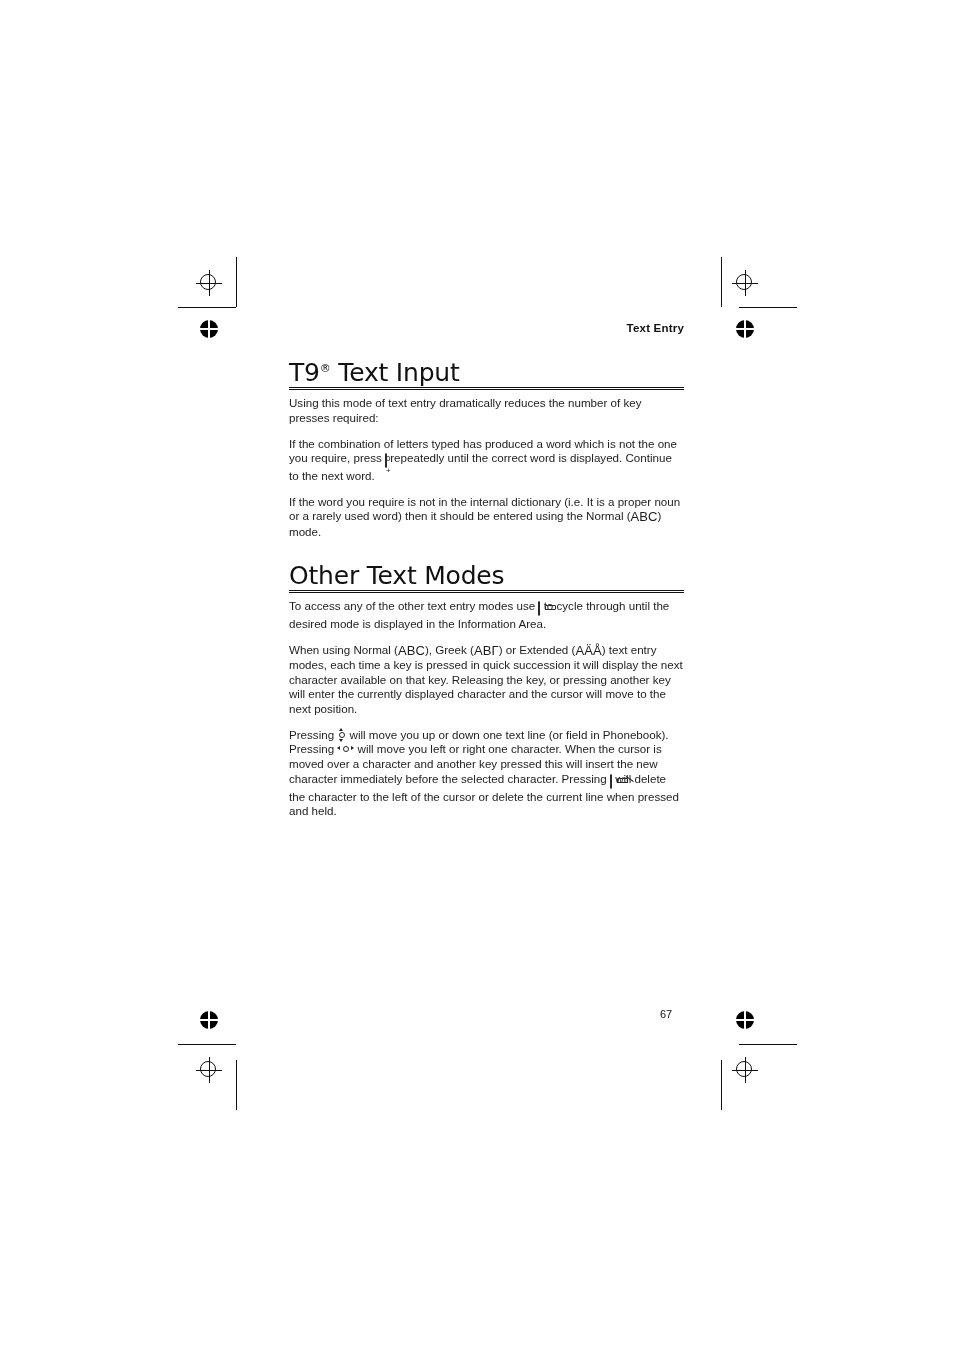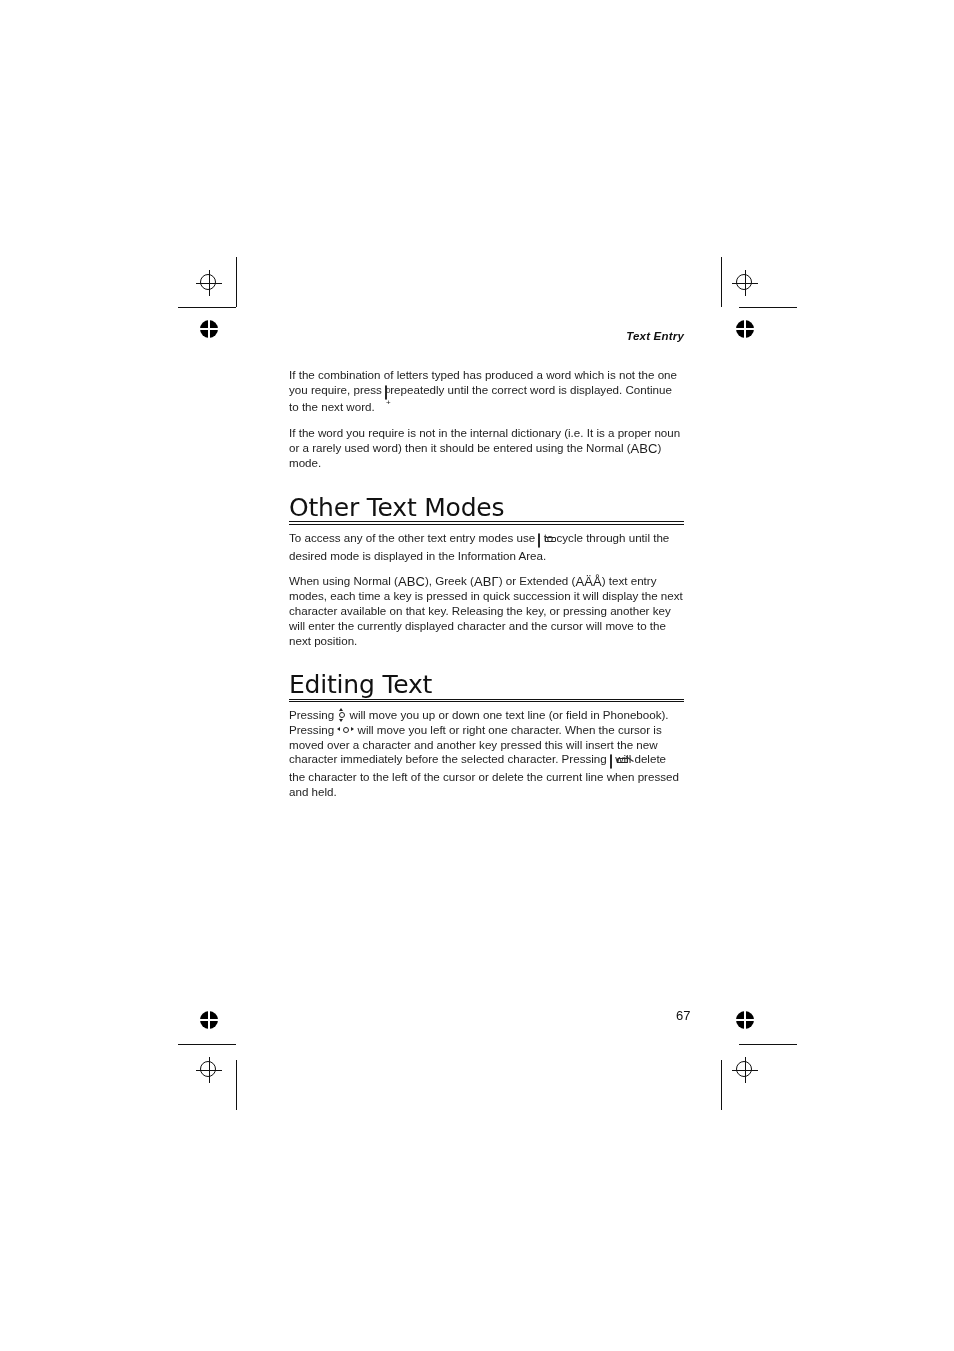--- a/index.html
+++ b/index.html
@@ -75,22 +75,21 @@
     top: 318px;
     width: 395px;
   }
 
   .running-head {
     text-align: right;
     font-size: 11.5px;
     font-weight: bold;
     letter-spacing: 0.2px;
     color: #111;
-    margin: 12px 0 26px 0;
-    font-style: italic;
+    margin: 4px 0 26px 0;
   }
 
   h1.section {
     font-family: "DejaVu Sans", sans-serif;
     font-weight: 400;
     font-size: 25px;
     line-height: 1.02;
     margin: 0;
     color: #111;
     letter-spacing: -0.2px;
@@ -240,23 +239,23 @@
     position: absolute;
     right: 0; top: 2px;
     width: 0; height: 0;
     border-top: 2.5px solid transparent;
     border-bottom: 2.5px solid transparent;
     border-left: 3.5px solid #222;
   }
 
   .page-number {
     position: absolute;
-    left: 676px;
+    left: 660px;
     top: 1008px;
-    font-size: 13px;
+    font-size: 11px;
     color: #111;
   }
 </style>
 </head>
 <body>
 
 <div class="reg-crosshair" style="left:196px; top:270px;">
   <span class="circ"></span>
     <span class="vl"></span>
     <span class="hl"></span>
@@ -301,42 +300,43 @@
   <span class="circ"></span>
     <span class="vl"></span>
     <span class="hl"></span>
 </div>
 <div class="crop-line" style="left:721px; top:1060px; width:1px; height:50px;"></div>
 
 <div class="content">
 
   <div class="running-head">Text Entry</div>
 
-
+  <div class="head-block">
+    <div class="head-wrap">
+      <h1 class="section"><span>T9</span><span class="reg-sup">®</span><span> Text Input</span></h1>
+      <div class="head-rule"></div>
+    </div>
+  </div>
+
+  <p class="body">Using this mode of text entry dramatically reduces the number of key presses required:</p>
 
 
   <p class="body"><span>If the combination of letters typed has produced a word which is not the one you require, press </span><span class="key-icon"><span class="key-pill zero"><span class="lbl">0 +</span></span></span><span> repeatedly until the correct word is displayed. Continue to the next word.</span></p>
 
   <p class="body"><span>If the word you require is not in the internal dictionary (i.e. It is a proper noun or a rarely used word) then it should be entered using the Normal (</span><span class="smallcap">ABC</span><span>) mode.</span></p>
 
   <div class="head-block spaced">
     <div class="head-wrap">
       <h1 class="section">Other Text Modes</h1>
       <div class="head-rule"></div>
     </div>
   </div>
 
   <p class="body"><span>To access any of the other text entry modes use </span><span class="key-icon"><span class="key-pill"><span class="innerbox"></span></span></span><span> to cycle through until the desired mode is displayed in the Information Area.</span></p>
 
   <p class="body"><span>When using Normal (</span><span class="smallcap">ABC</span><span>), Greek (</span><span class="smallcap">ABΓ</span><span>) or Extended (</span><span class="smallcap">AÄÅ</span><span>) text entry modes, each time a key is pressed in quick succession it will display the next character available on that key. Releasing the key, or pressing another key will enter the currently displayed character and the cursor will move to the next position.</span></p>
 
-  <div class="head-block spaced">
-    <div class="head-wrap">
-      <h1 class="section">Editing Text</h1>
-      <div class="head-rule"></div>
-    </div>
-  </div>
 
   <p class="body tight"><span>Pressing </span><span class="nav-ud"><span class="tri-up"></span><span class="dot"></span><span class="tri-dn"></span></span><span> will move you up or down one text line (or field in Phonebook). Pressing </span><span class="nav-lr"><span class="tri-l"></span><span class="dot"></span><span class="tri-r"></span></span><span> will move you left or right one character. When the cursor is moved over a character and another key pressed this will insert the new character immediately before the selected character. Pressing </span><span class="key-icon"><span class="key-pill"><span class="innerbox"></span><span class="slash"></span></span></span><span> will delete the character to the left of the cursor or delete the current line when pressed and held.</span></p>
 
 </div>
 
 <div class="page-number">67</div>
 
 </body></html>

